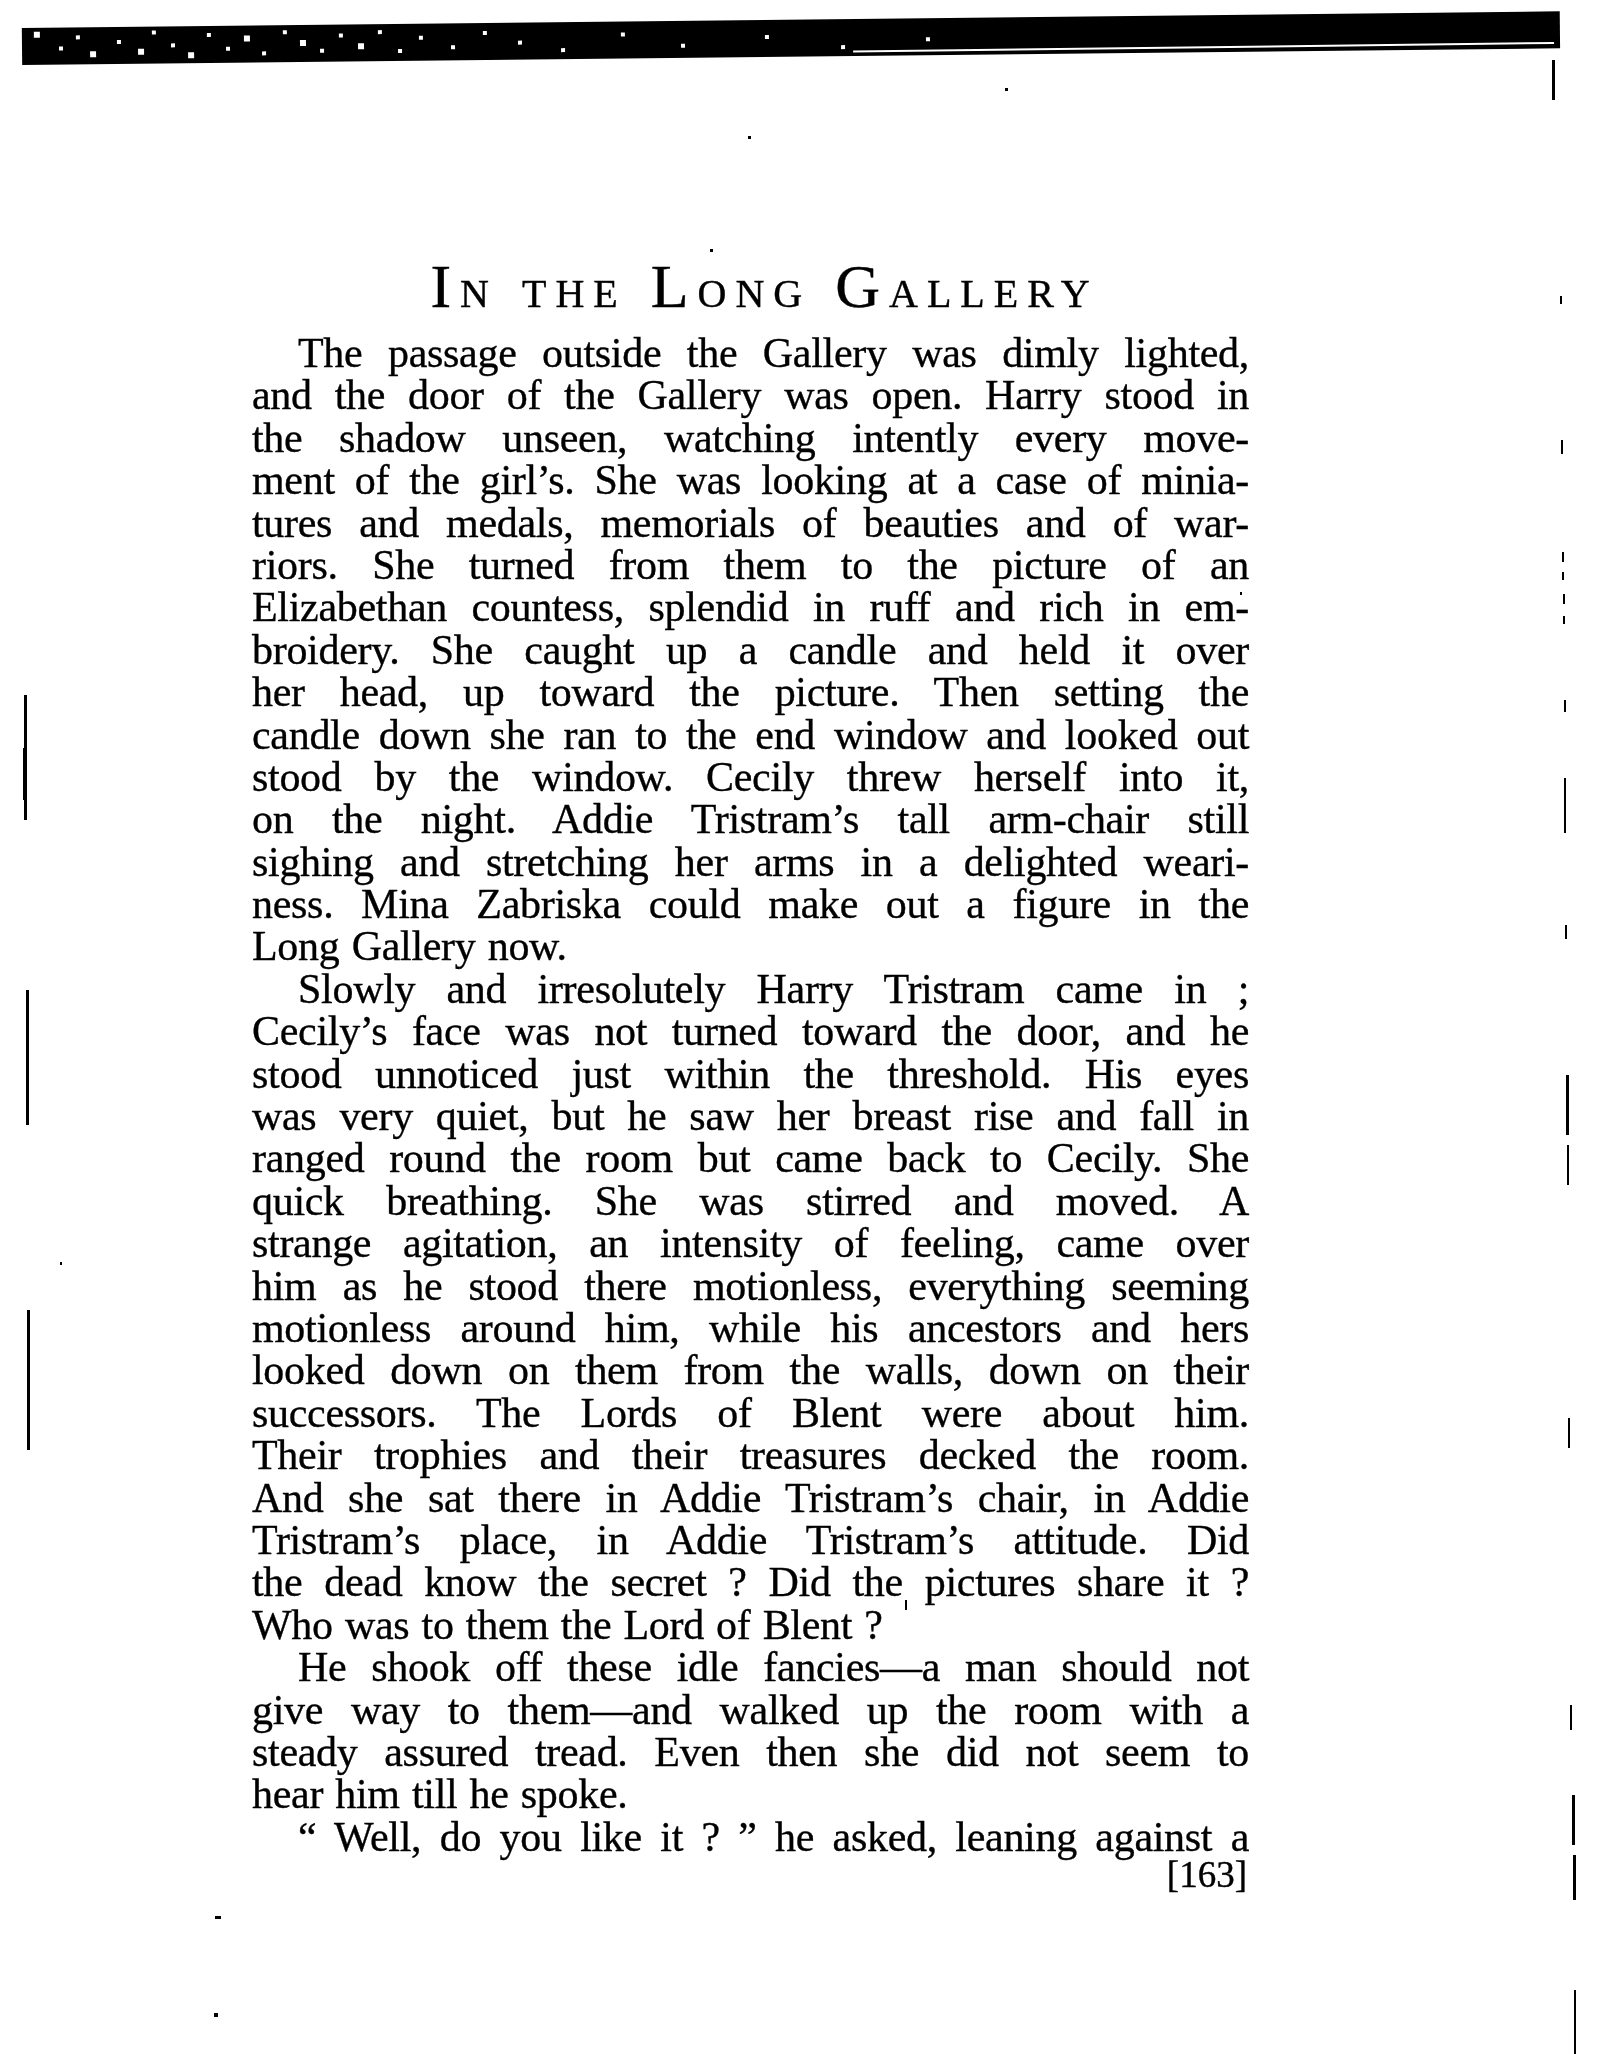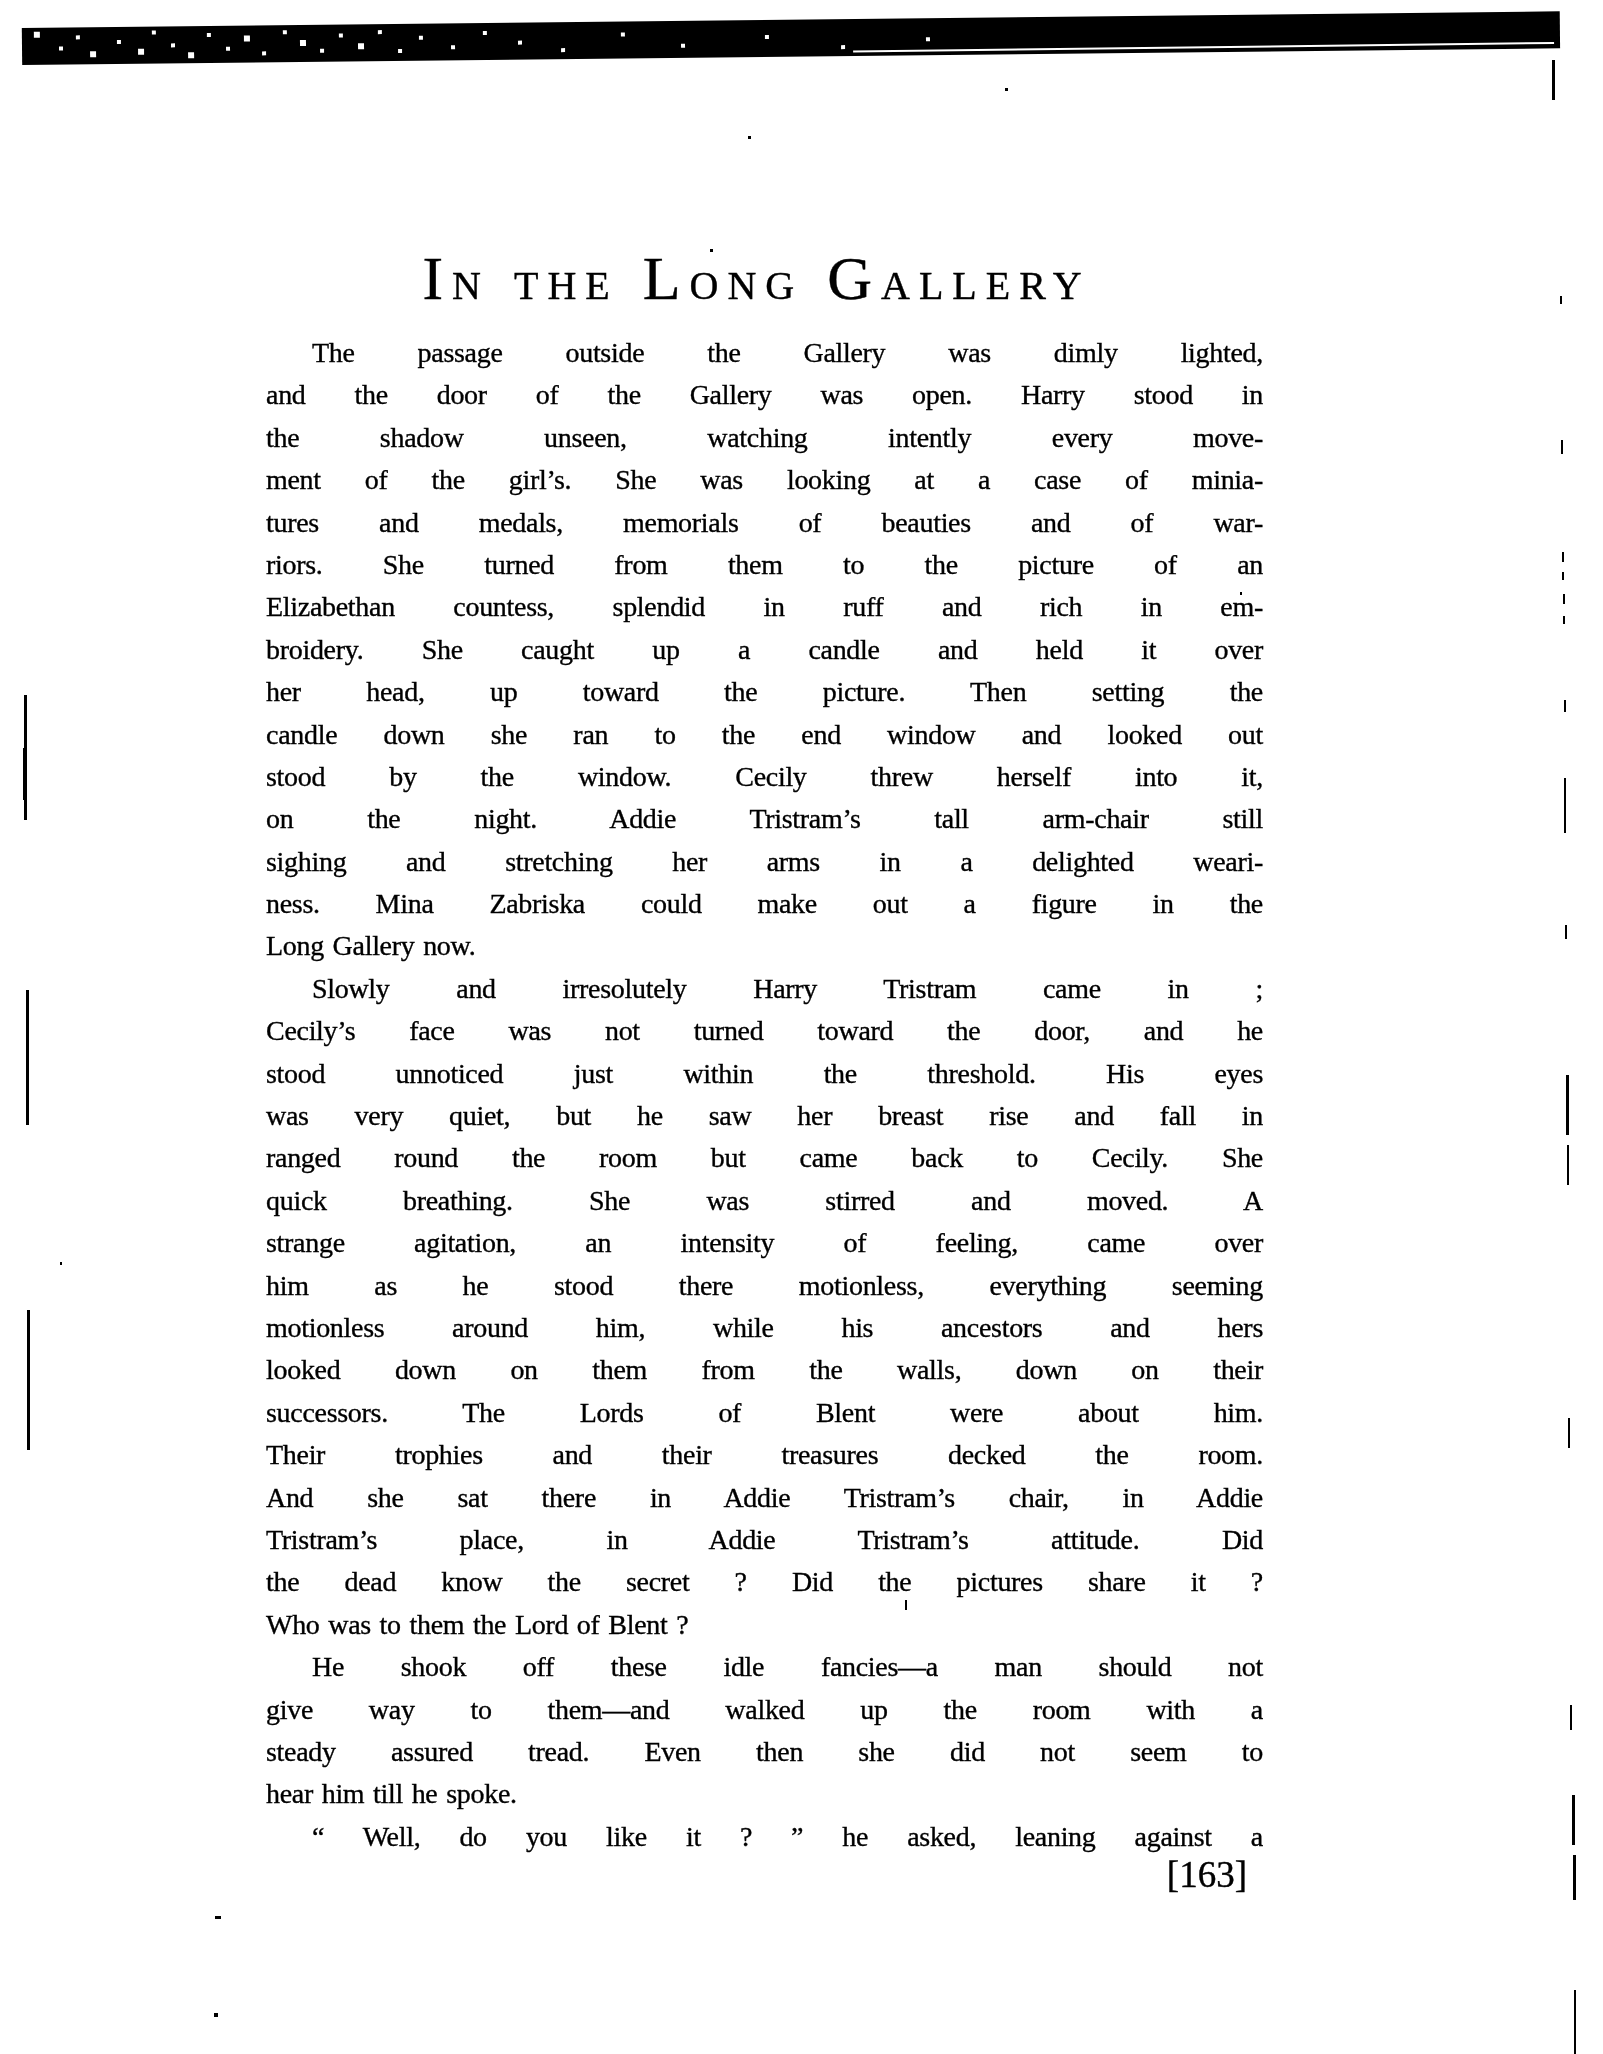--- a/index.html
+++ b/index.html
@@ -31,31 +31,31 @@
       168px 28px 0 2px #fff, 186px 8px 0 1px #fff, 205px 22px 0 1px #fff, 224px 12px 0 2px #fff,
       241px 27px 0 1px #fff, 262px 6px 0 1px #fff, 280px 17px 0 2px #fff, 299px 25px 0 1px #fff,
       318px 10px 0 1px #fff, 338px 21px 0 2px #fff, 357px 7px 0 1px #fff, 377px 26px 0 1px #fff,
       398px 13px 0 1px #fff, 430px 23px 0 1px #fff, 462px 9px 0 1px #fff, 497px 19px 0 1px #fff,
       540px 27px 0 1px #fff, 600px 12px 0 1px #fff, 660px 24px 0 1px #fff, 744px 16px 0 1px #fff,
       820px 27px 0 1px #fff, 905px 20px 0 1px #fff;
   }
   
   .heading{
     position:absolute;left:250px;top:239px;width:997px;
-    margin:8px;text-align:center;white-space:nowrap;
+    margin:16px;text-align:center;white-space:nowrap;
     font-weight:normal;line-height:1;letter-spacing:9px;
     -webkit-text-stroke:0.4px #000;
   }
   .hc-big{font-size:62px;}
   .hc-small{font-size:40px;}
   .hc-space{display:inline-block;width:24px;}
   
   .text-block{
-    position:absolute;left:266px;top:332px;width:997px;
-    font-size:28px;line-height:42.4px;
+    position:absolute;left:252px;top:332px;width:997px;
+    font-size:42px;line-height:42.4px;
     letter-spacing:-0.3px;word-spacing:2px;
     -webkit-text-stroke:0.35px #000;
   }
   .line{
     height:42.4px;overflow:visible;white-space:nowrap;
     text-align:justify;text-align-last:justify;
   }
   .line.noj{text-align:center;text-align-last:left;white-space:nowrap;}
   .line.indent{padding-left:46px;}
   

